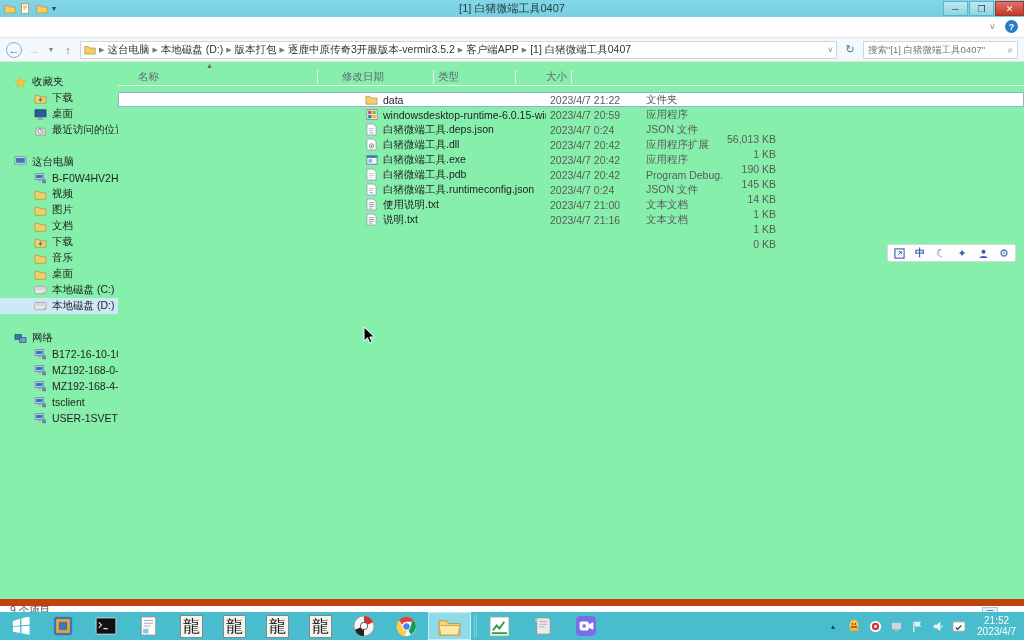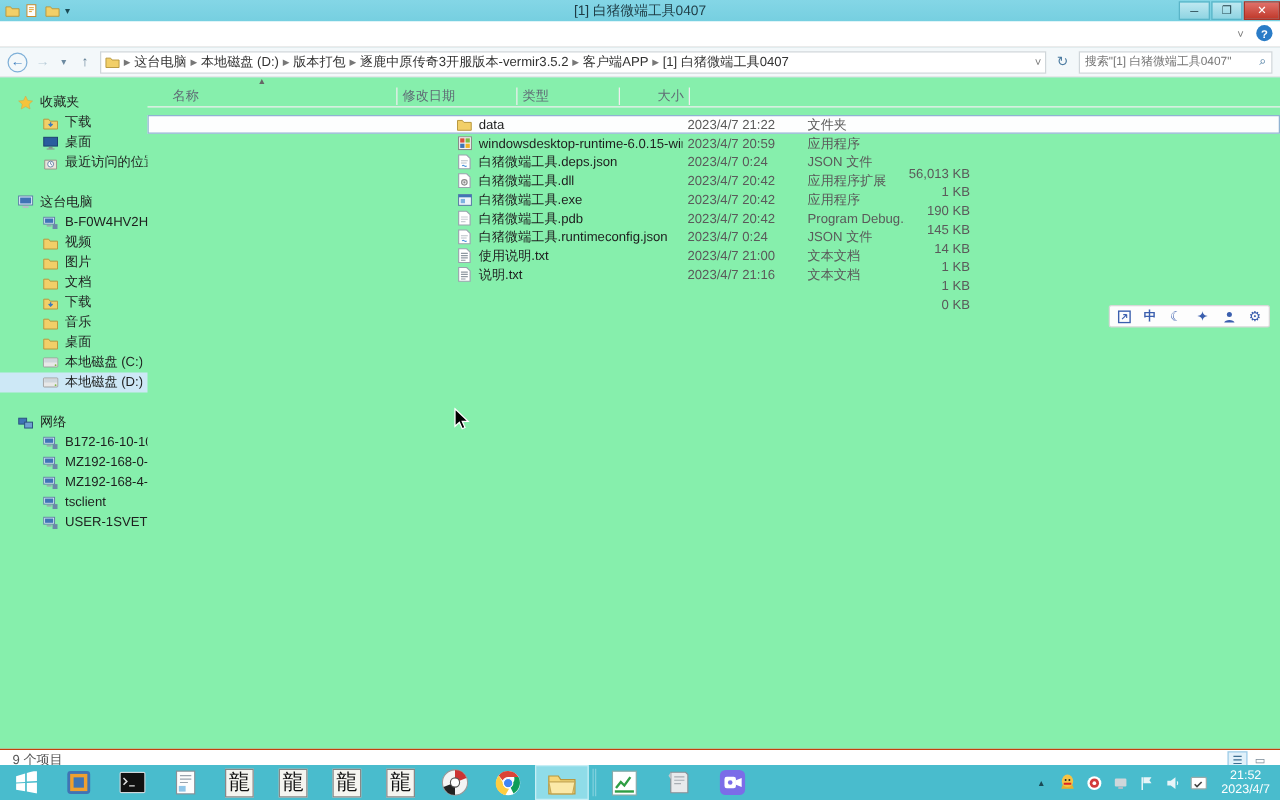--- a/index.html
+++ b/index.html
@@ -58,42 +58,42 @@
   .sb-item { padding-left:34px; }
   .sb-item.sel { background:#cde8f6; }
   .sb-ic { width:13px; height:12px; flex-shrink:0; display:flex; align-items:center; justify-content:center; }
   .sb-label { white-space:nowrap; overflow:hidden; }
 
   .filepane { flex:1; position:relative; padding-top:2px; }
   .col-sort { position:absolute; left:88px; top:0px; font-size:7px; color:#666; }
   .col-head { display:flex; height:18px; align-items:center; color:#5f6b75; font-size:10.5px; border-bottom:1px solid #f0f0f0; margin-top:4px;}
   .col-head .c { padding-left:4px; border-right:1px solid #eee; height:14px; display:flex; align-items:center;}
   .c.name { width:184px;margin-left:16px; }
-  .c.date { width:96px; }
+  .c.date { width:96px;margin-left:20px; }
   .c.type { width:82px; }
   .c.size { width:56px; justify-content:flex-end; padding-right:4px;}
   .rows { margin-top:6px; }
   .frow { display:flex; height:15px; align-items:center; font-size:10.5px; color:#1e1e1e; border:1px solid transparent;justify-content:center; }
   .frow.sel { border:1px solid #90b3d2; background:#fdfefe; }
   .frow .cell { overflow:hidden; white-space:nowrap; }
   .cell.name { width:184px; display:flex; align-items:center; gap:5px; padding-left:3px;}
   .cell.date, .cell.type { color:#5a5a5a; }
   .cell.date { width:96px; padding-left:4px;}
   .cell.type { width:82px; padding-left:4px;}
   .cell.size { width:56px; text-align:right; color:#5a5a5a; padding-right:4px;margin-top:48px;}
   .fic { width:13px; height:12px; flex-shrink:0; display:flex; align-items:center; justify-content:center;}
 
   
   .overlay-bar { position:absolute; right:8px; top:182px; background:#fdfdfd; border:1px solid #d8d8d8;
                  border-radius:2px; height:18px; display:flex; align-items:center; padding:0 5px; gap:9px; }
   .ov-ic { color:#3b5fae; font-size:11px; width:12px; height:12px; display:flex; align-items:center; justify-content:center; }
   .ov-ic.zh { font-size:10px; font-weight:bold; }
 
   
-  .statusbar { height:17px; background:#fff; border-top:1px solid #c2410c; display:flex; align-items:center;
+  .statusbar { height:17px; background:#fff; border-top:7px solid #c2410c; display:flex; align-items:center;
                padding:0 10px; color:#555; font-size:10.5px; position:relative;}
   .view-btns { position:absolute; right:8px; top:1px; display:flex; gap:2px; }
   .vbtn { width:16px; height:14px; border:1px solid transparent; display:flex; align-items:center; justify-content:center; color:#7b8b97; font-size:9px;}
   .vbtn.active { border-color:#9ecbe8; background:#e1f1fa; color:#3d6f92;}
 
   
   .taskbar { position:absolute; left:0; bottom:0; width:1024px; height:28px; background:#49bccd;
              display:flex; align-items:center; }
   .tb-slot { width:43px; height:28px; display:flex; align-items:center; justify-content:center; flex-shrink:0;}
   .tb-slot.start { width:41px; }

